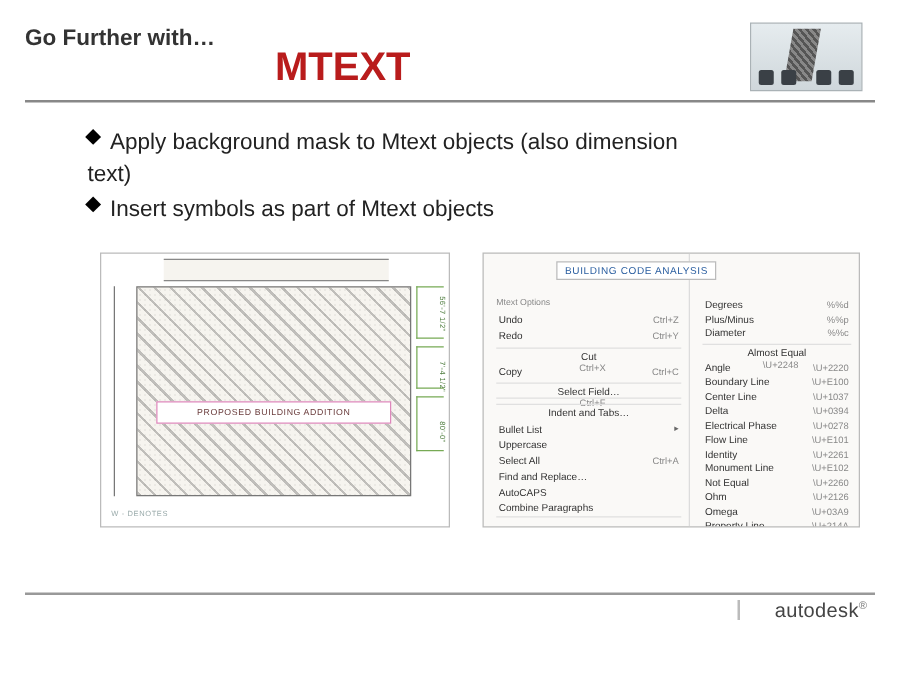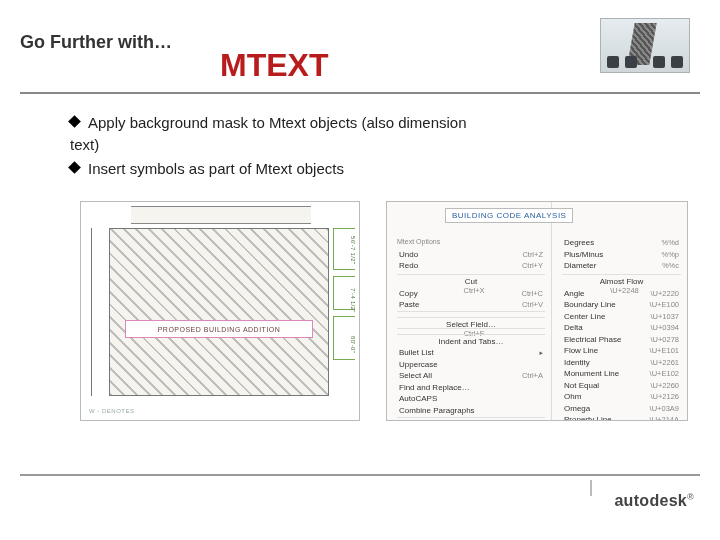--- a/index.html
+++ b/index.html
@@ -6,21 +6,21 @@
   body {
     width: 720px;
     height: 540px;
     background: #ffffff;
     font-family: Verdana, Geneva, sans-serif;
     position: relative;
     overflow: hidden;
   }
   .header-area {
     position: relative;
-    padding: 32px 30px 0 20px;
+    padding: 20px 30px 0 20px;
   }
   .pretitle {
     font-size: 18px;
     font-weight: bold;
     color: #333;
   }
   .title {
     font-size: 32px;
     font-weight: bold;
     color: #b91c1c;
@@ -57,21 +57,21 @@
     bottom: 4px;
     border-radius: 2px;
   }
   .header-thumb .c1 { left: 6px; }
   .header-thumb .c2 { left: 24px; }
   .header-thumb .c3 { right: 24px; }
   .header-thumb .c4 { right: 6px; }
 
   .bullets {
     padding: 18px 22px 10px 70px;
-    font-size: 15px;
+    font-size: 18px;
     color: #222;
     line-height: 1.45;
   }
   .bullet {
     position: relative;
     padding-left: 18px;
     margin-bottom: 2px;
   }
   .bullet::before {
     content: "";
@@ -234,23 +234,23 @@
   .page-bar {
     position: absolute;
     right: 128px;
     bottom: 44px;
     width: 2px; height: 16px;
     background: #bbb;
   }
   .brand {
     position: absolute;
     right: 26px;
-    bottom: 30px;
+    bottom: 42px;
     font-size: 16px;
-    font-weight: bold;
+    font-weight: normal;
     color: #444;
     letter-spacing: 0.3px;
   }
   .brand .reg {
     font-size: 9px;
     vertical-align: super;
     color: #777;
   }
 </style>
 </head>
@@ -319,26 +319,20 @@
           <span style="display: flex; align-items: center;">
             <span class="k">Ctrl+X</span>
           </span>
         </div>
         <div class="menu-row">
           <span>Copy</span>
           <span style="display: flex; align-items: center;">
             <span class="k">Ctrl+C</span>
           </span>
         </div>
-        <div class="menu-row sep-bot">
-          <span>Paste</span>
-          <span style="display: flex; align-items: center;">
-            <span class="k">Ctrl+V</span>
-          </span>
-        </div>
         <div class="menu-row sep-top sep-bot">
           <span>Select Field…</span>
           <span style="display: flex; align-items: center;">
             <span class="k">Ctrl+F</span>
           </span>
         </div>
         <div class="menu-row sep-top">
           <span>Indent and Tabs…</span>
           <span style="display: flex; align-items: center;"></span>
         </div>
@@ -378,21 +372,21 @@
         </div>
         <div class="menu-row">
           <span>Plus/Minus</span>
           <span class="k">%%p</span>
         </div>
         <div class="menu-row">
           <span>Diameter</span>
           <span class="k">%%c</span>
         </div>
         <div class="menu-row sep-top">
-          <span>Almost Flow</span>
+          <span>Almost Equal</span>
           <span class="k">\U+2248</span>
         </div>
         <div class="menu-row">
           <span>Angle</span>
           <span class="k">\U+2220</span>
         </div>
         <div class="menu-row">
           <span>Boundary Line</span>
           <span class="k">\U+E100</span>
         </div>

